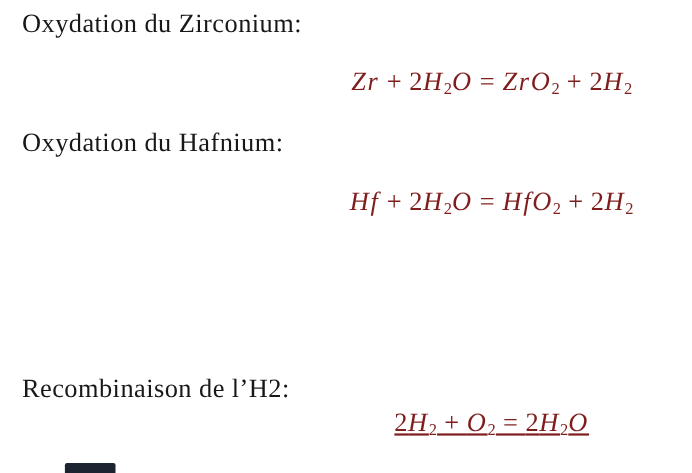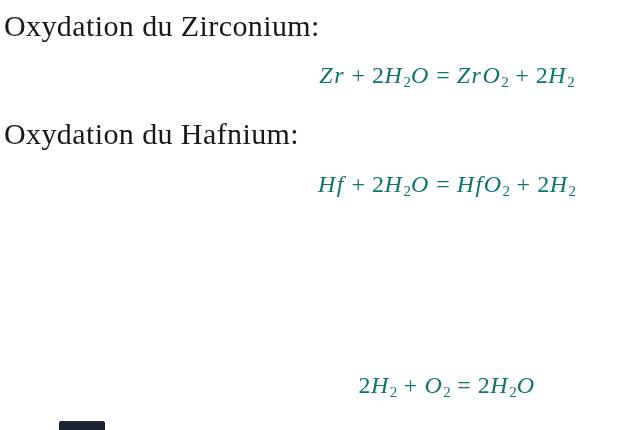--- a/index.html
+++ b/index.html
@@ -11,36 +11,36 @@
     position: relative;
     width: 629px;
     height: 430px;
     background: #ffffff;
     overflow: hidden;
     font-family: "Liberation Serif", serif;
     color: #1b1b1b;
   }
   .heading {
     position: absolute;
-    left: 4px;
-    font-size: 30px;
+    left: 20px;
+    font-size: 24px;
     line-height: 1.1;
     letter-spacing: 0.4px;
     color: #181818;
     white-space: nowrap;
   }
   .equation {
     position: absolute;
     left: 265px;
     width: 364px;
     text-align: center;
     font-size: 24px;
     line-height: 1.25;
     white-space: pre;
-    color: #0f766e;
+    color: #7f1d1d;
   }
   .tok-i {
     font-style: italic;
     letter-spacing: 1.5px;
   }
   .tok-r {
     font-style: normal;
     letter-spacing: 0.5px;
   }
   sub.tok-sub {
@@ -50,21 +50,21 @@
     vertical-align: -0.25em;
     line-height: 0;
   }
   .h1 { top: 9px; }
   .e1 { top: 60px; }
   .h2 { top: 117px; }
   .e2 { top: 169px; }
   .h3 { top: 227px; }
   .e3 { top: 284px; }
   .h4 { top: 341px; }
-  .e4 { top: 370px; }
+  .e4 { top: 370px; text-decoration: underline; }
   .dark-bar {
     position: absolute;
     left: 59px;
     top: 421px;
     width: 46px;
     height: 9px;
     border-radius: 2px 2px 0 0;
   }
 </style>
 </head>
@@ -72,17 +72,18 @@
 
 <div class="page" style="background: rgb(255, 255, 255); color: rgb(24, 24, 24);">
 
   <div class="heading h1">Oxydation du Zirconium:</div>
   <div class="equation e1"><span class="tok-i">Zr</span><span class="tok-r"> + </span><span class="tok-r">2</span><span class="tok-i">H</span><sub class="tok-sub">2</sub><span class="tok-i">O</span><span class="tok-r"> = </span><span class="tok-i">ZrO</span><sub class="tok-sub">2</sub><span class="tok-r"> + </span><span class="tok-r">2</span><span class="tok-i">H</span><sub class="tok-sub">2</sub></div>
 
   <div class="heading h2">Oxydation du Hafnium:</div>
   <div class="equation e2"><span class="tok-i">Hf</span><span class="tok-r"> + </span><span class="tok-r">2</span><span class="tok-i">H</span><sub class="tok-sub">2</sub><span class="tok-i">O</span><span class="tok-r"> = </span><span class="tok-i">HfO</span><sub class="tok-sub">2</sub><span class="tok-r"> + </span><span class="tok-r">2</span><span class="tok-i">H</span><sub class="tok-sub">2</sub></div>
 
 
+  <div class="heading h4">Recombinaison de l’H2:</div>
   <div class="equation e4"><span class="tok-r">2</span><span class="tok-i">H</span><sub class="tok-sub">2</sub><span class="tok-r"> + </span><span class="tok-i">O</span><sub class="tok-sub">2</sub><span class="tok-r"> = </span><span class="tok-r">2</span><span class="tok-i">H</span><sub class="tok-sub">2</sub><span class="tok-i">O</span></div>
 
   <div class="dark-bar" style="background: rgb(27, 36, 48);"></div>
 
 </div>
 
 </body></html>

